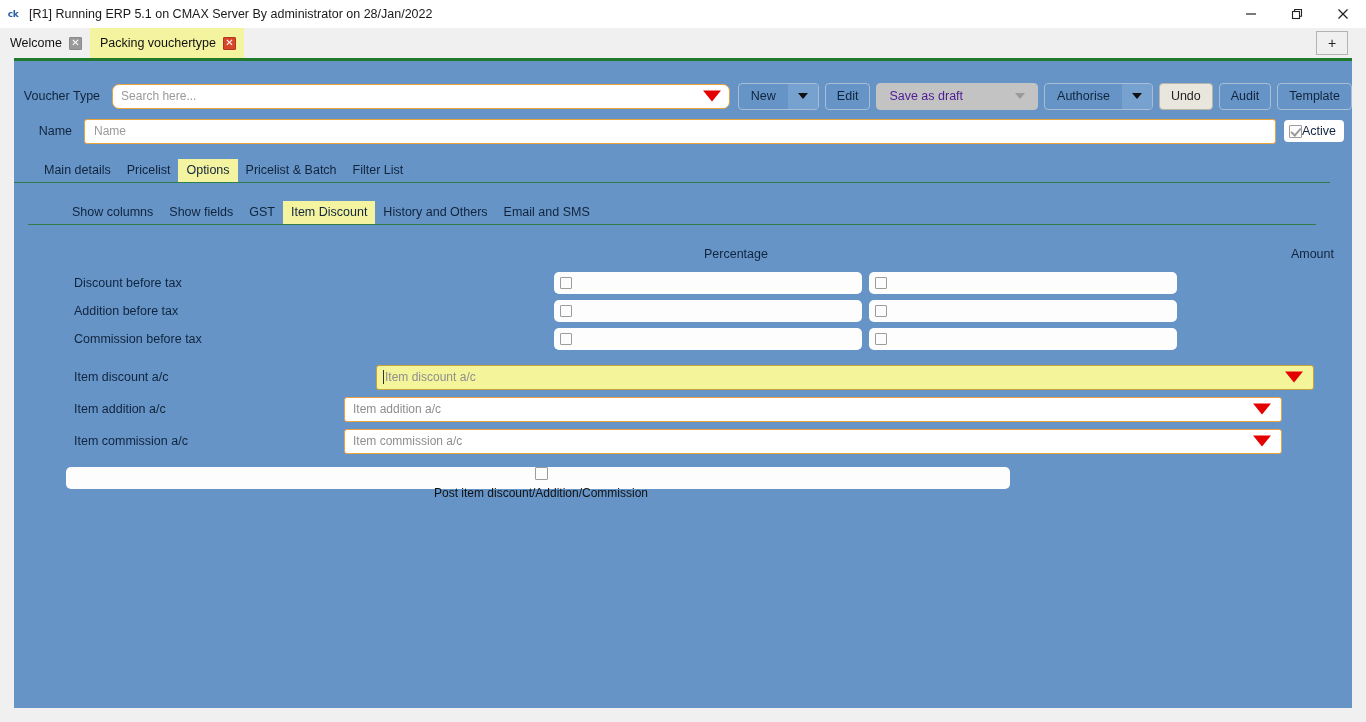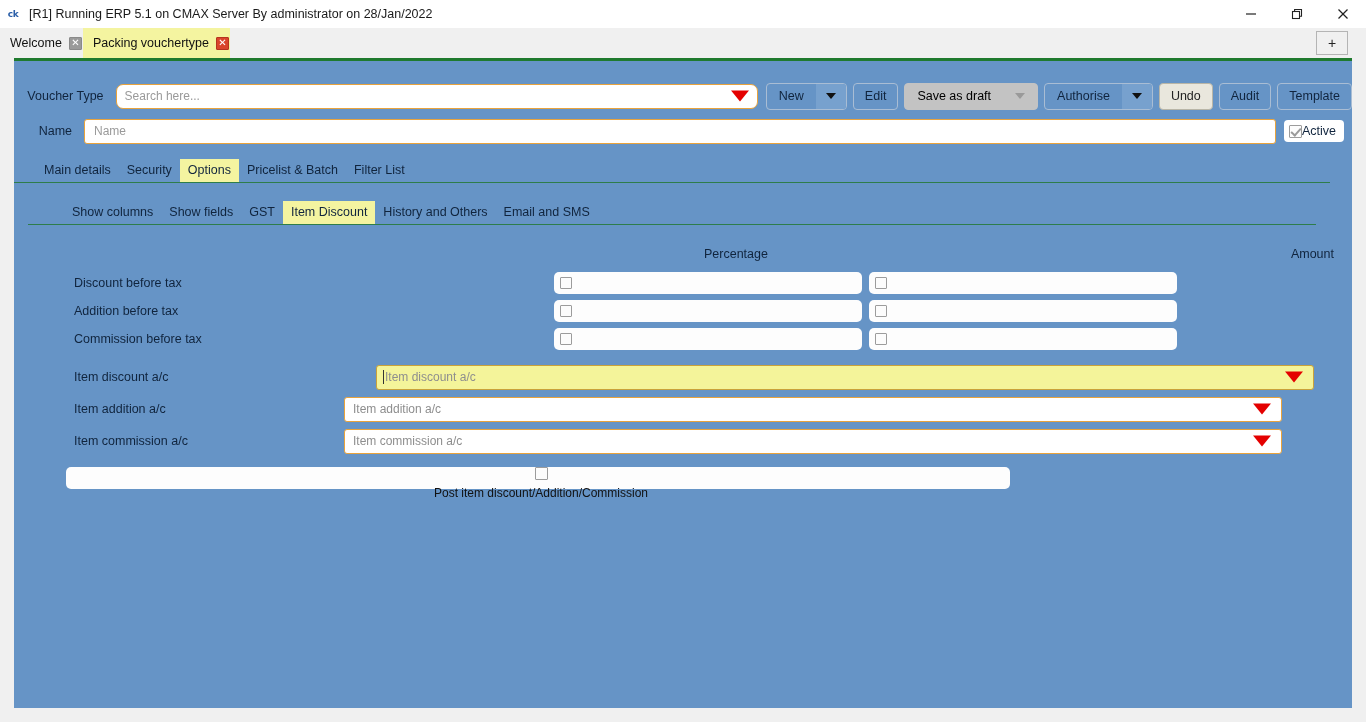--- a/index.html
+++ b/index.html
@@ -53,21 +53,21 @@
     height: 30px;
     background: #f0f0f0;
     display: flex;
     align-items: stretch;
     position: relative;
     border-bottom: 0;
   }
   .tab {
     display: flex;
     align-items: center;
-    padding: 0 1px 0 10px;
+    padding: 0 8px 0 10px;
     font-size: 12.5px;
     color: #111;
     gap: 7px;
     cursor: default;
     height: 30px;
   }
   .tab.inactive { background: #f0f0f0; }
   .tab.active   { background: #f4f4a0; }
   .tab-close {
     width: 13px; height: 13px;
@@ -174,21 +174,22 @@
   .tb-btn .arrowbox i {
     width: 0; height: 0;
     border-left: 5px solid transparent;
     border-right: 5px solid transparent;
     border-top: 6px solid #111;
     display: block;
   }
   .tb-btn.disabled {
     background: #c3c3c3;
     border-color: #c3c3c3;
-    color: #000000;
+    color: #4c1d95;
+    gap: 28px;
   }
   .tb-btn.disabled .arrowbox { background: transparent; width: 34px; }
   .tb-btn.disabled .arrowbox i { border-top-color: #9a9a9a; }
   .tb-btn.hover {
     background: #e9e7dd;
     border-color: #b9b6a7;
     color: #222;
   }
 
   .row-name {
@@ -440,21 +441,21 @@
         <span>Name</span>
       </div>
       <div class="active-box">
         <span class="chk checked"></span>
         <span class="lbl">Active</span>
       </div>
     </div>
 
     <div class="tabrow level1">
       <div class="tabitem">Main details</div>
-      <div class="tabitem">Security</div>
+      <div class="tabitem">Pricelist</div>
       <div class="tabitem sel">Options</div>
       <div class="tabitem">Pricelist &amp; Batch</div>
       <div class="tabitem">Filter List</div>
     </div>
 
     <div class="tabrow level2">
       <div class="tabitem">Show columns</div>
       <div class="tabitem">Show fields</div>
       <div class="tabitem">GST</div>
       <div class="tabitem sel">Item Discount</div>

